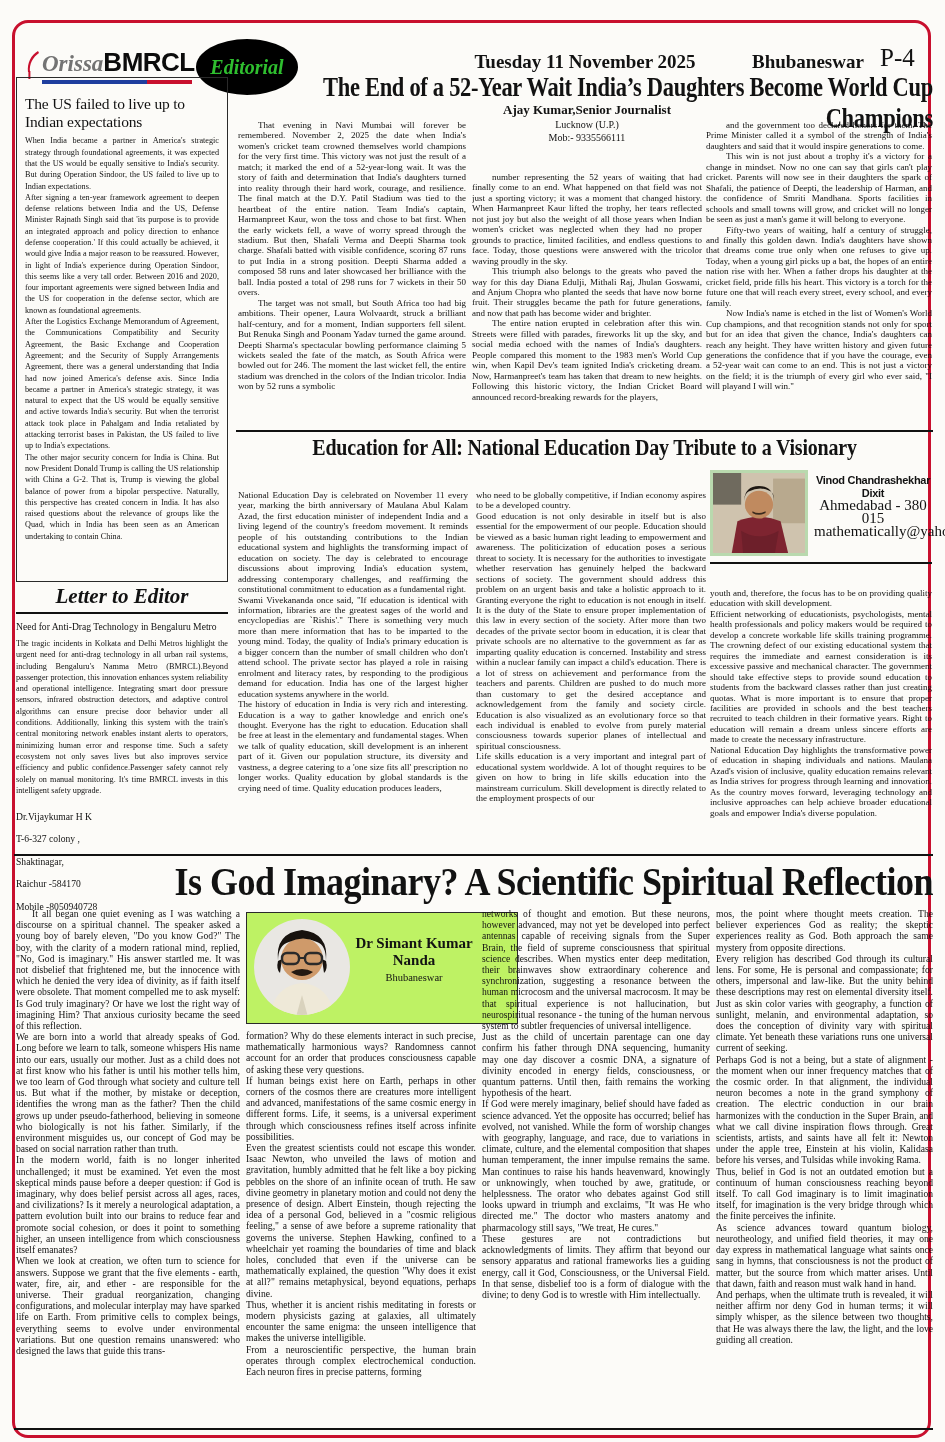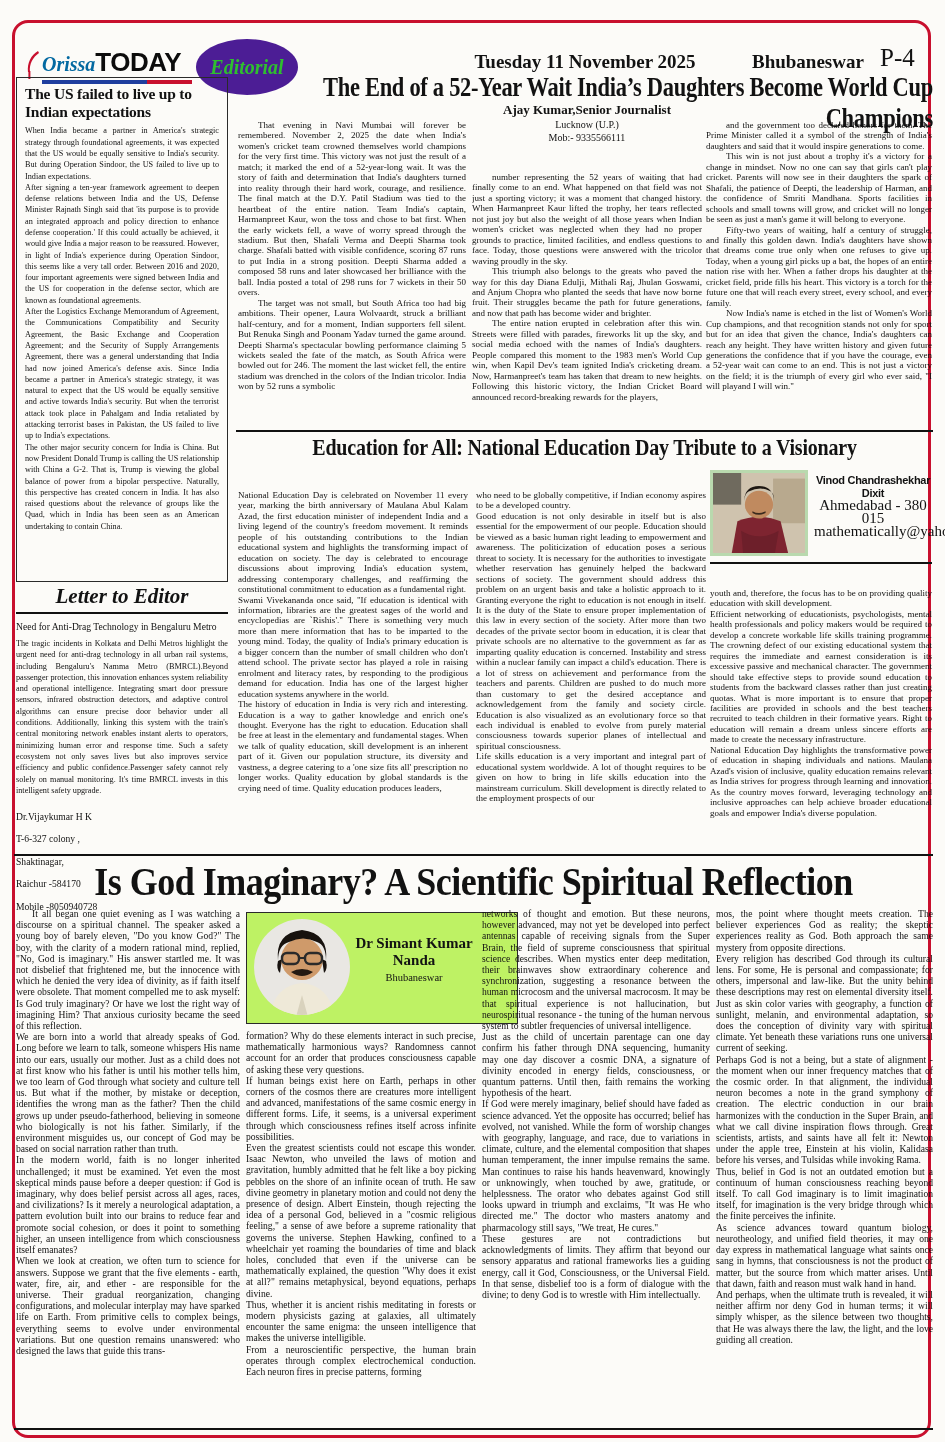--- a/index.html
+++ b/index.html
@@ -8,46 +8,46 @@
     background:#fcfbf8;color:#121212;
     font-family:"Liberation Serif", serif;
   }
   .frame{
     position:absolute;left:12px;top:20px;width:913px;height:1412px;
     border:3px solid #c8102e;border-radius:16px;background:transparent;
   }
   
   .quill{position:absolute;left:25px;top:50px;width:16px;height:30px;}
   .logo{position:absolute;left:42px;top:47px;white-space:nowrap;}
-  .logo .orissa{font-style:italic;font-weight:700;font-size:20px;color:#0369a1;font-family:"Liberation Serif",serif;}
+  .logo .orissa{font-style:italic;font-weight:700;font-size:23px;color:#737373;font-family:"Liberation Serif",serif;}
   .logo .today{font-weight:700;font-size:26px;color:#0c0c0c;font-family:"Liberation Sans",sans-serif;letter-spacing:-.5px;}
   .logo-bar{position:absolute;left:42px;top:80px;width:150px;height:4px;background:linear-gradient(90deg,#1f3e9e 0 70%,#c8102e 70% 100%);}
   .badge{
     position:absolute;left:196px;top:39px;width:102px;height:56px;border-radius:50%;
-    background:#4c1d95;display:flex;align-items:center;justify-content:center;
+    background:#000000;display:flex;align-items:center;justify-content:center;
   }
   .badge span{color:#2fbf2f;font-style:italic;font-weight:700;font-size:20px;}
   .mast-date{position:absolute;left:455px;top:51px;width:260px;text-align:center;font-weight:700;font-size:19px;}
   .mast-city{position:absolute;left:752px;top:51px;font-weight:700;font-size:19px;}
   .mast-page{position:absolute;left:880px;top:44px;font-size:25px;}
   
   .rule{position:absolute;background:#111;}
   .col{position:absolute;overflow:hidden;text-align:justify;}
   .col p{margin:0;}
   .smalltext{font-size:8.2px;line-height:11.3px;}
   .wctext{font-size:9px;line-height:10.45px;margin-top:20px;}
   .godtext{font-size:9.6px;line-height:11.2px;}
   .indent p{text-indent:20px;}
   .indent-first p:first-child{text-indent:16px;}
   
   .us-box{
     position:absolute;left:16px;top:77px;width:212px;height:505px;
     border:1.5px solid #2a2a2a;box-sizing:border-box;padding:5px 8px;overflow:hidden;
   }
-  .us-title{font-weight:700;font-size:15.5px;line-height:1.14;letter-spacing:-.2px;margin:2px 0 5px 0;}
+  .us-title{font-weight:400;font-size:15.5px;line-height:1.14;letter-spacing:-.2px;margin:12px 0 5px 0;}
   .us-body{text-align:justify;}
   .letter-title{position:absolute;left:16px;top:584px;width:212px;text-align:center;
     font-style:italic;font-weight:700;font-size:21px;}
   .letter-subject{position:absolute;left:16px;top:621px;width:212px;font-size:9.6px;}
   .letter-body{position:absolute;left:16px;top:638px;width:212px;height:158px;}
   .letter-sig{position:absolute;left:16px;top:800px;width:212px;font-size:9.6px;line-height:13px;text-align:left;}
   
   .wc-title{position:absolute;left:236px;top:72px;width:697px;text-align:right;}
   .wc-title span{display:inline-block;font-weight:700;font-size:22.5px;letter-spacing:-.3px;transform:scale(1,1.2);transform-origin:top;}
   .wc-byline{position:absolute;left:472px;top:102px;width:230px;text-align:center;}
@@ -55,21 +55,21 @@
   .wc-byline .sub{font-size:10px;line-height:13px;}
   
   .ed-title{position:absolute;left:236px;top:434px;width:697px;text-align:center;}
   .ed-title span{display:inline-block;font-weight:700;font-size:20px;letter-spacing:-.2px;transform:scale(1,1.18);transform-origin:top;}
   .ed-card{position:absolute;left:710px;top:470px;width:222px;height:90px;}
   .ed-photo{position:absolute;left:0;top:0;width:98px;height:86px;border:3px solid #b9d9ae;box-sizing:border-box;}
   .ed-caption{position:absolute;left:104px;top:4px;width:118px;text-align:center;}
   .ed-caption .name{font-weight:700;font-size:11px;line-height:12.5px;font-family:"Liberation Sans",sans-serif;letter-spacing:-.3px;}
   .ed-caption .line{font-size:15px;line-height:13px;}
   
-  .god-title{position:absolute;left:14px;top:858px;width:919px;text-align:center;}
+  .god-title{position:absolute;left:14px;top:858px;width:919px;text-align:right;}
   .god-title span{display:inline-block;font-weight:700;font-size:36px;letter-spacing:-.5px;transform:scale(1,1.12);transform-origin:top;}
   .god-card{
     position:absolute;left:246px;top:912px;width:272px;height:112px;
     border:1.5px solid #2a2a2a;box-sizing:border-box;background:#bef264;
   }
   .god-photo{position:absolute;left:4px;top:4px;width:102px;height:100px;}
   .god-card .txt{position:absolute;left:108px;top:22px;width:118px;text-align:center;}
   .god-card .name{font-weight:700;font-size:15px;line-height:17px;}
   .god-card .city{font-size:10.5px;margin-top:3px;}
 </style>
@@ -78,21 +78,21 @@
 
 <div>
 
   <div class="frame"></div>
 
   <svg class="quill" viewBox="0 0 16 30">
     <path d="M13 1 C6 5 2 13 3 22 L5 22 C4 14 8 7 14 3 Z" fill="#c8102e"></path>
     <rect x="3.4" y="21" width="2" height="8" fill="#c8102e"></rect>
   </svg>
   <div class="logo">
-    <span class="orissa">Orissa</span><span class="today">TODAY</span>
+    <span class="orissa">Orissa</span><span class="today">BMRCL</span>
   </div>
   <div class="logo-bar"></div>
   <div class="badge">
     <span>Editorial</span>
   </div>
   <div class="mast-date">Tuesday 11 November 2025</div>
   <div class="mast-city">Bhubaneswar</div>
   <div class="mast-page">P-4</div>
 
   <section class="us-box">

